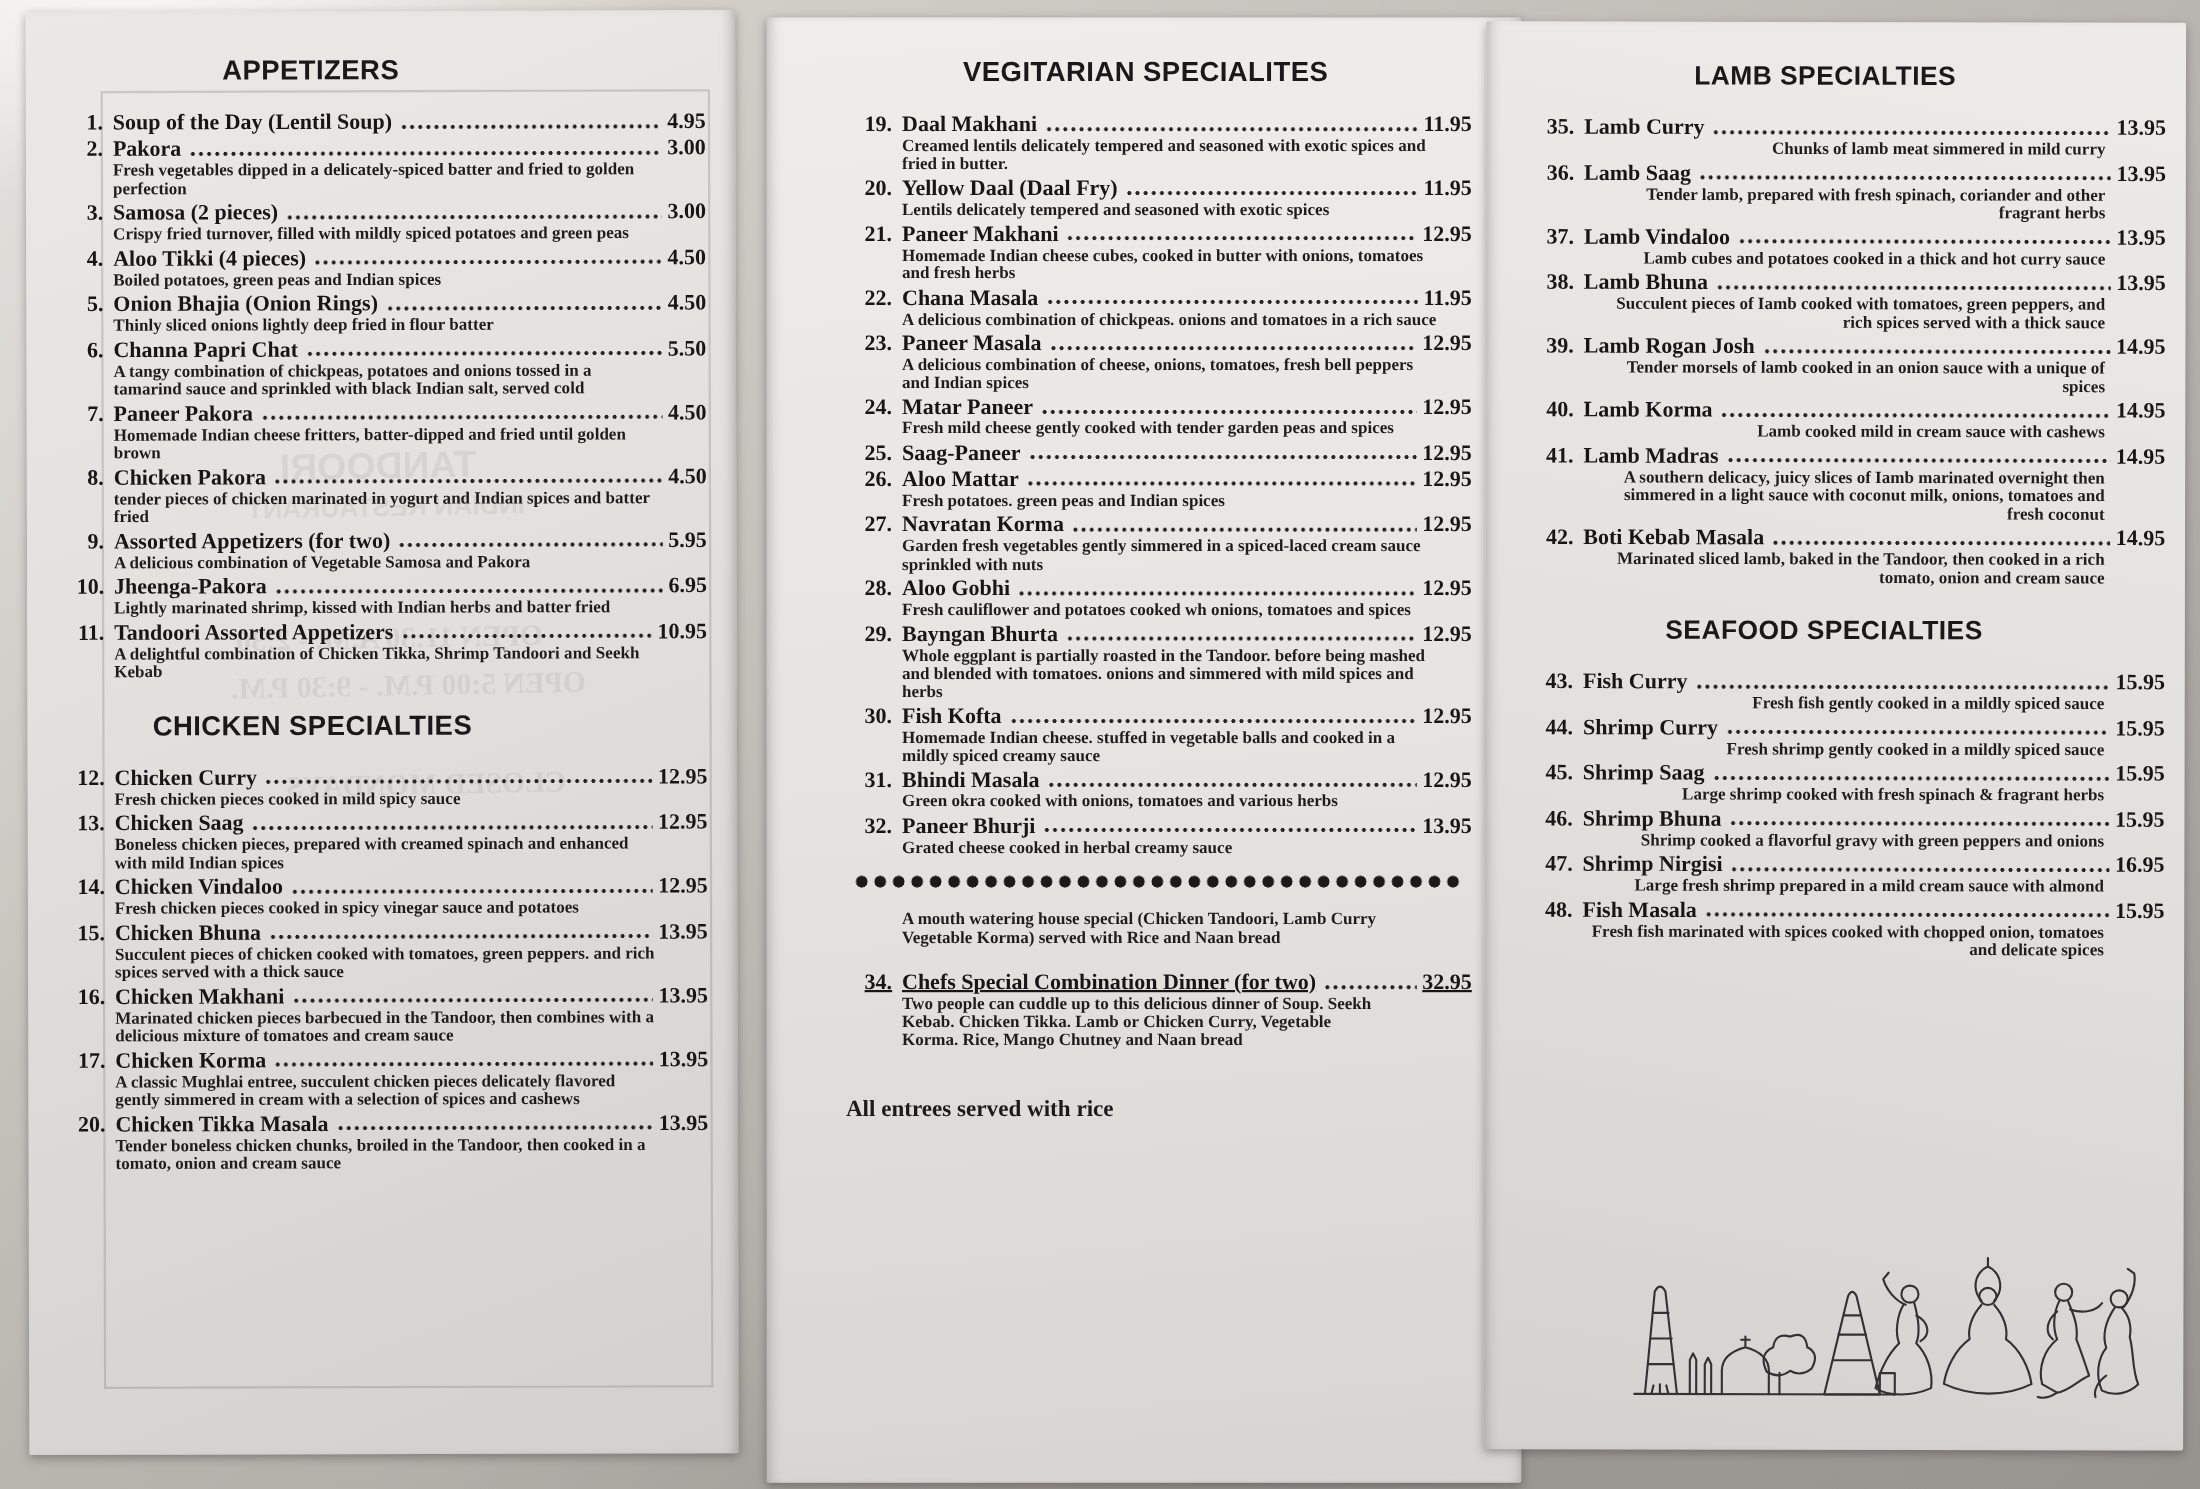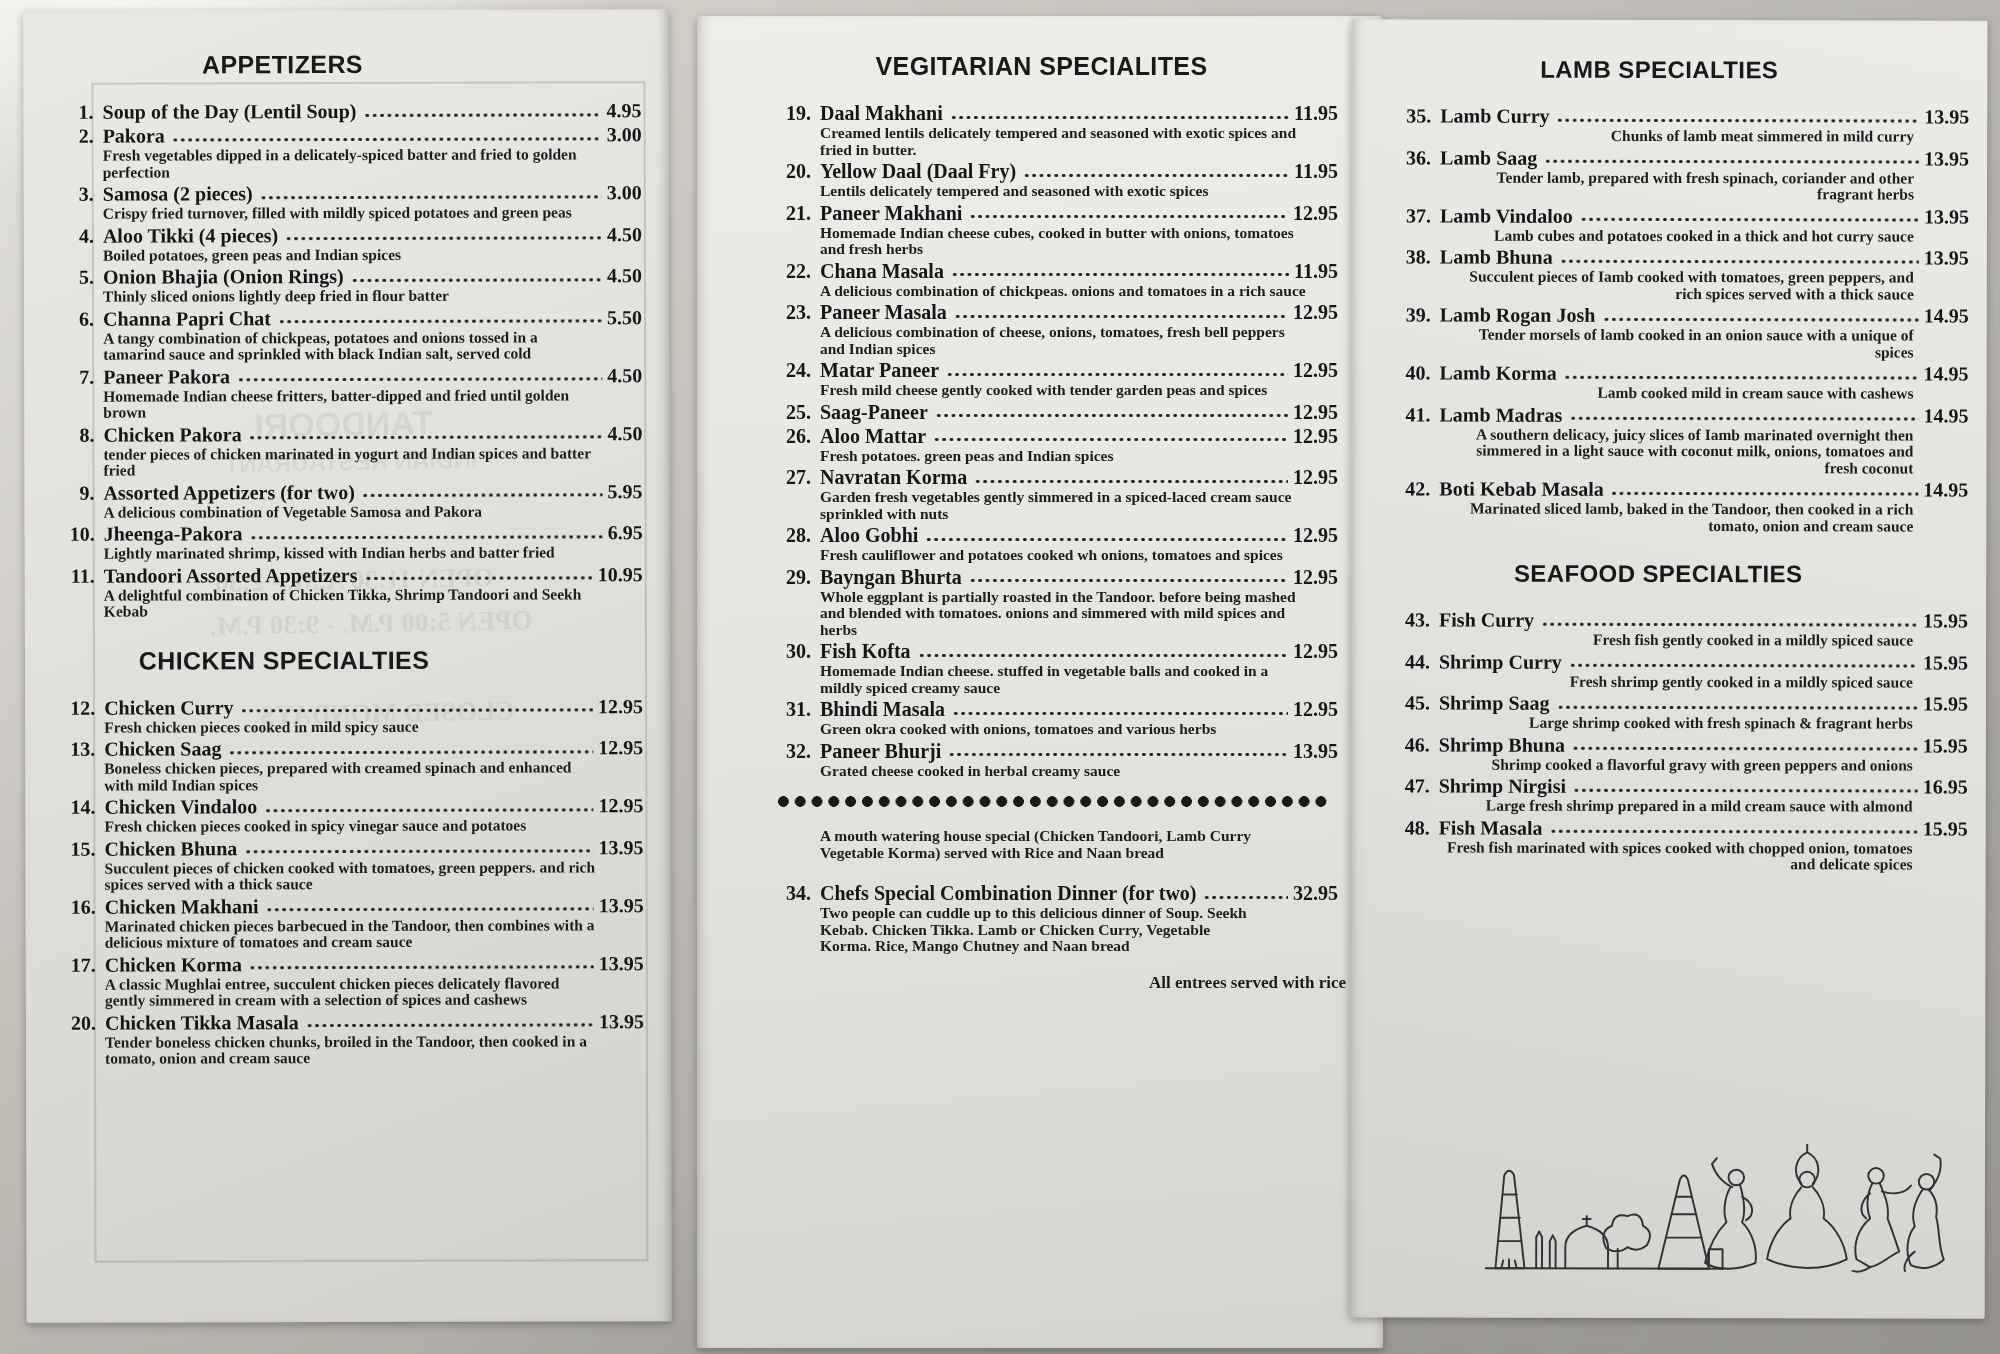--- a/index.html
+++ b/index.html
@@ -46,23 +46,23 @@
     background-position:left calc(100% - 3px);}
   .price{flex:0 0 auto;}
   .desc{font-weight:bold;font-size:15.5px;line-height:16.5px;color:#1d1d1e;
     margin:1px 0 3px 59px;max-width:492px;}
   .panel-mid .combo .desc{max-width:440px;}
   .panel-right .desc{max-width:474px;text-align:right;}
   .big-dots{height:13px;margin:16px 8px 6px 14px;
     background-image:radial-gradient(circle, #1a1a1b 5.1px, rgba(0,0,0,0) 5.5px);
     background-size:16.8px 13px;background-repeat:repeat-x;background-position:left center;}
   .combo-block{margin-top:20px;}
-  .combo-gap{margin-top:22px;}
-  .footer-note{font-weight:bold;font-size:17px;color:#1b1b1c;text-align:right;
-    margin-top:18px;transform:translateX(8px);}
+  .combo-gap{margin-top:22px;text-decoration:underline;}
+  .footer-note{font-weight:bold;font-size:21px;color:#1b1b1c;text-align:left;
+    margin-top:41px;transform:translateX(8px);}
   .ghost{position:absolute;z-index:1;color:#3a3a44;transform:scaleX(-1) rotate(1deg);
     font-weight:bold;white-space:nowrap;pointer-events:none;}
   .g-sans{font-family:"Liberation Sans",sans-serif;}
   .artwork{position:absolute;right:20px;bottom:26px;z-index:2;}
   svg.line-art *{fill:none;stroke:#323235;stroke-width:2;stroke-linecap:round;stroke-linejoin:round;}
 </style>
 </head>
 <body>
 
 <div class="panel panel-left">

